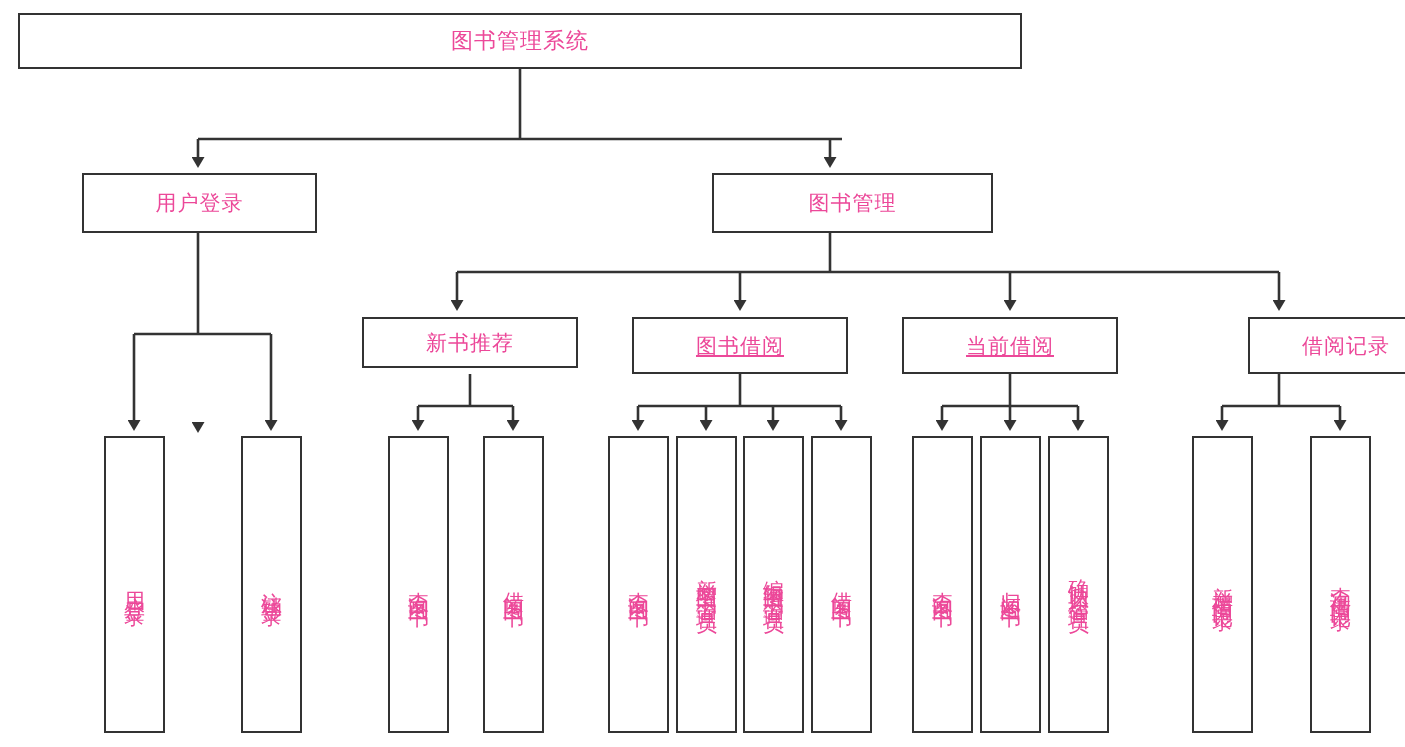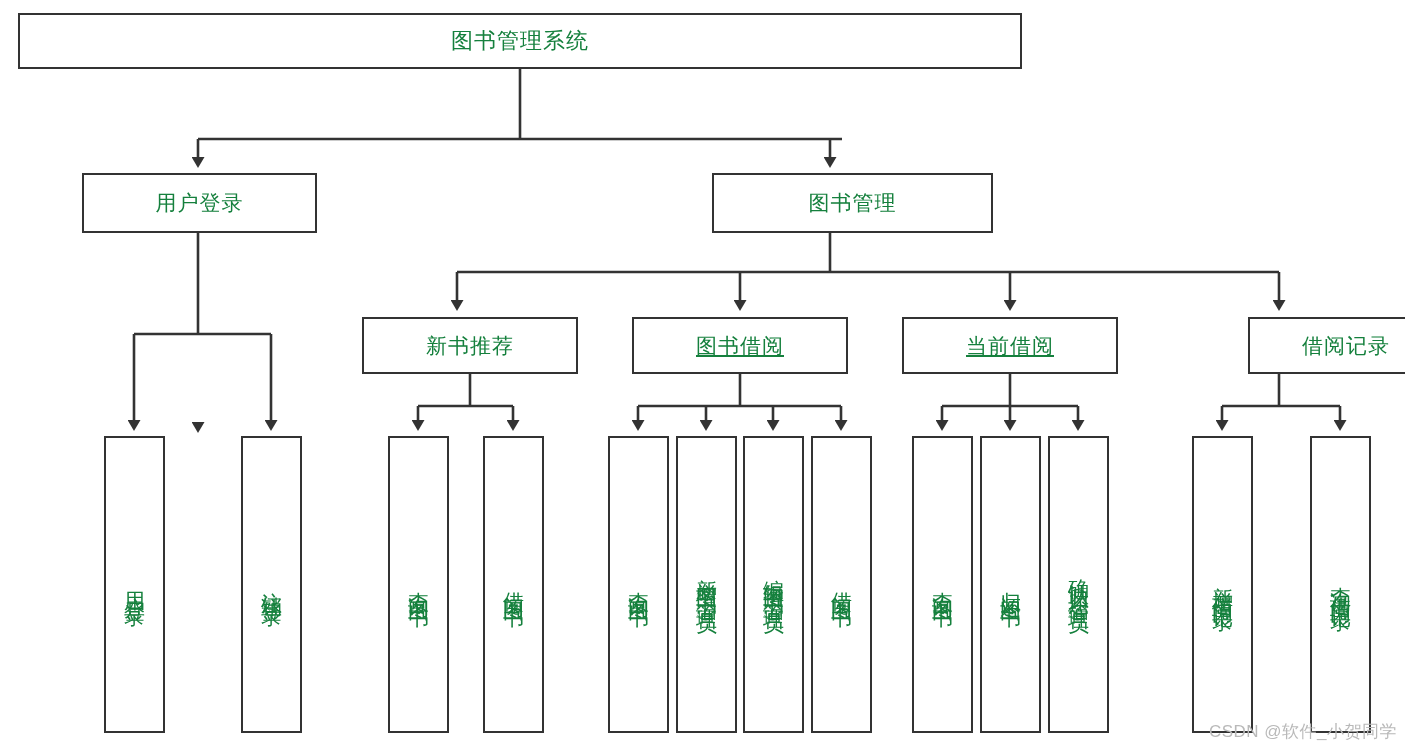--- a/index.html
+++ b/index.html
@@ -26,21 +26,21 @@
     pointer-events: none;
   }
   .node {
     position: absolute;
     box-sizing: border-box;
     border: 2px solid #333333;
     background: #ffffff;
     display: flex;
     align-items: center;
     justify-content: center;
-    color: #15803d;
+    color: #ec4899;
   }
   .node.horiz {
     font-size: 21px;
     letter-spacing: 1px;
     line-height: 1.2;
   }
   .node.root {
     font-size: 22px;
   }
   .node.vert {
@@ -130,21 +130,21 @@
     <span>图书管理系统</span>
   </div>
 
   <div class="node horiz" style="left:82px; top:173px; width:235px; height:60px;">
     <span>用户登录</span>
   </div>
   <div class="node horiz" style="left:712px; top:173px; width:281px; height:60px;">
     <span>图书管理</span>
   </div>
 
-  <div class="node horiz" style="left:362px; top:317px; width:216px; height:57px;">
+  <div class="node horiz" style="left:362px; top:317px; width:216px; height:51px;">
     <span>新书推荐</span>
   </div>
   <div class="node horiz" style="left:632px; top:317px; width:216px; height:57px;text-decoration:underline;">
     <span>图书借阅</span>
   </div>
   <div class="node horiz" style="left:902px; top:317px; width:216px; height:57px;text-decoration:underline;">
     <span>当前借阅</span>
   </div>
   <div class="node horiz" style="left:1236px; top:317px; width:196px; height:57px;margin-left:12px;">
     <span>借阅记录</span>
@@ -187,15 +187,14 @@
     <span class="vlabel">确认归还（管理员）</span>
   </div>
 
   <div class="node vert" style="left:1192px; top:436px; width:61px; height:297px;">
     <span class="vlabel">新增借阅记录</span>
   </div>
   <div class="node vert" style="left:1310px; top:436px; width:61px; height:297px;">
     <span class="vlabel">查询借阅记录</span>
   </div>
 
-  <div class="watermark">CSDN @软件_小贺同学</div>
 
 </div>
 
 </body></html>

